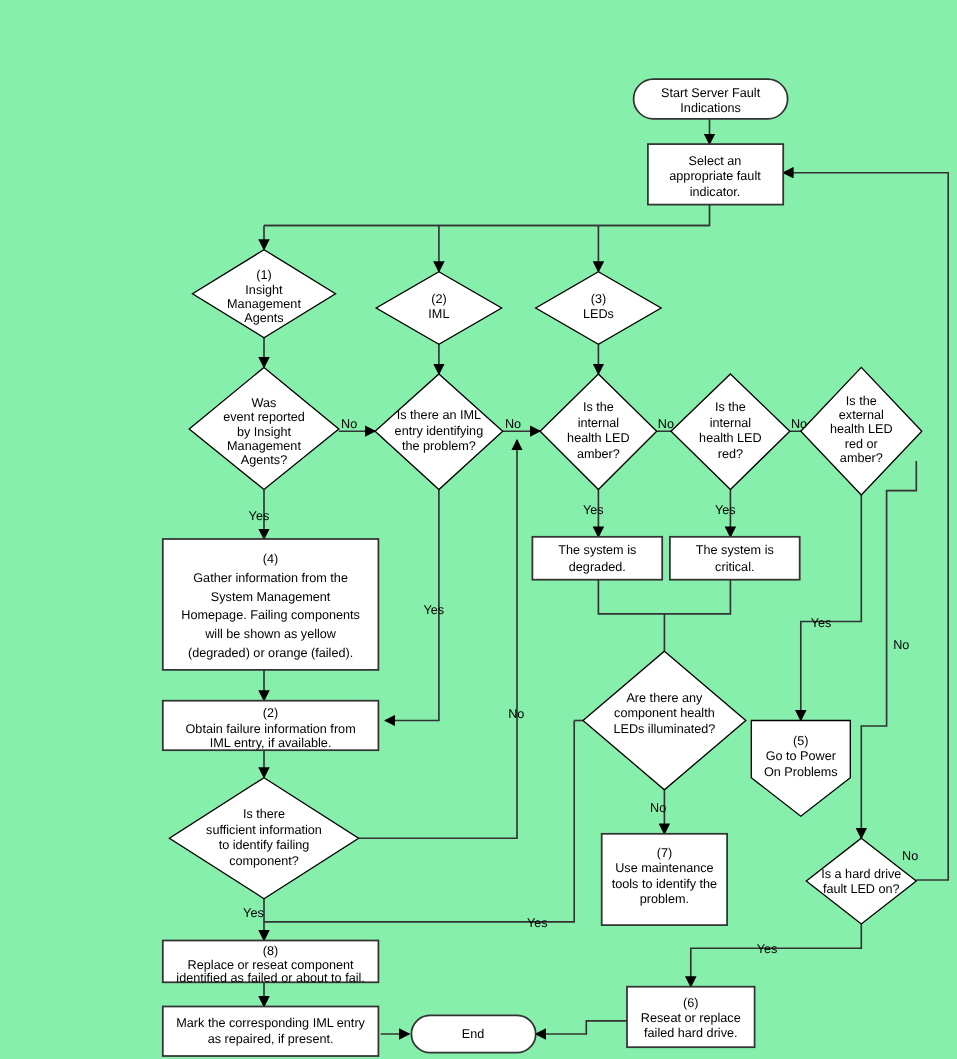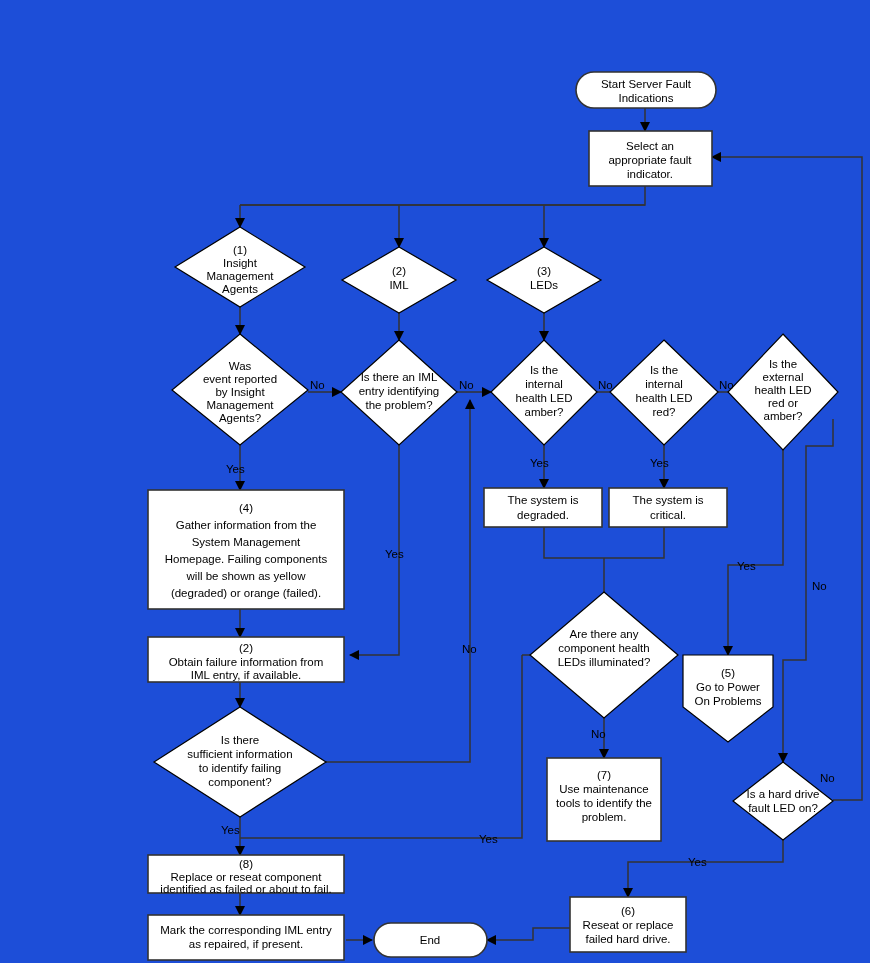--- a/index.html
+++ b/index.html
@@ -10,21 +10,21 @@
   body {
     width: 870px;
     height: 963px;
     font-family: "Liberation Sans", sans-serif;
     overflow: hidden;
   }
   #flowchart-root {
     position: relative;
     width: 870px;
     height: 963px;
-    background: #1d4ed8;
+    background: #86efac;
   }
   svg#chart {
     display: block;
     width: 870px;
     height: 963px;
   }
   .shape {
     fill: #ffffff;
     stroke: #000000;
     stroke-width: 1.2;

